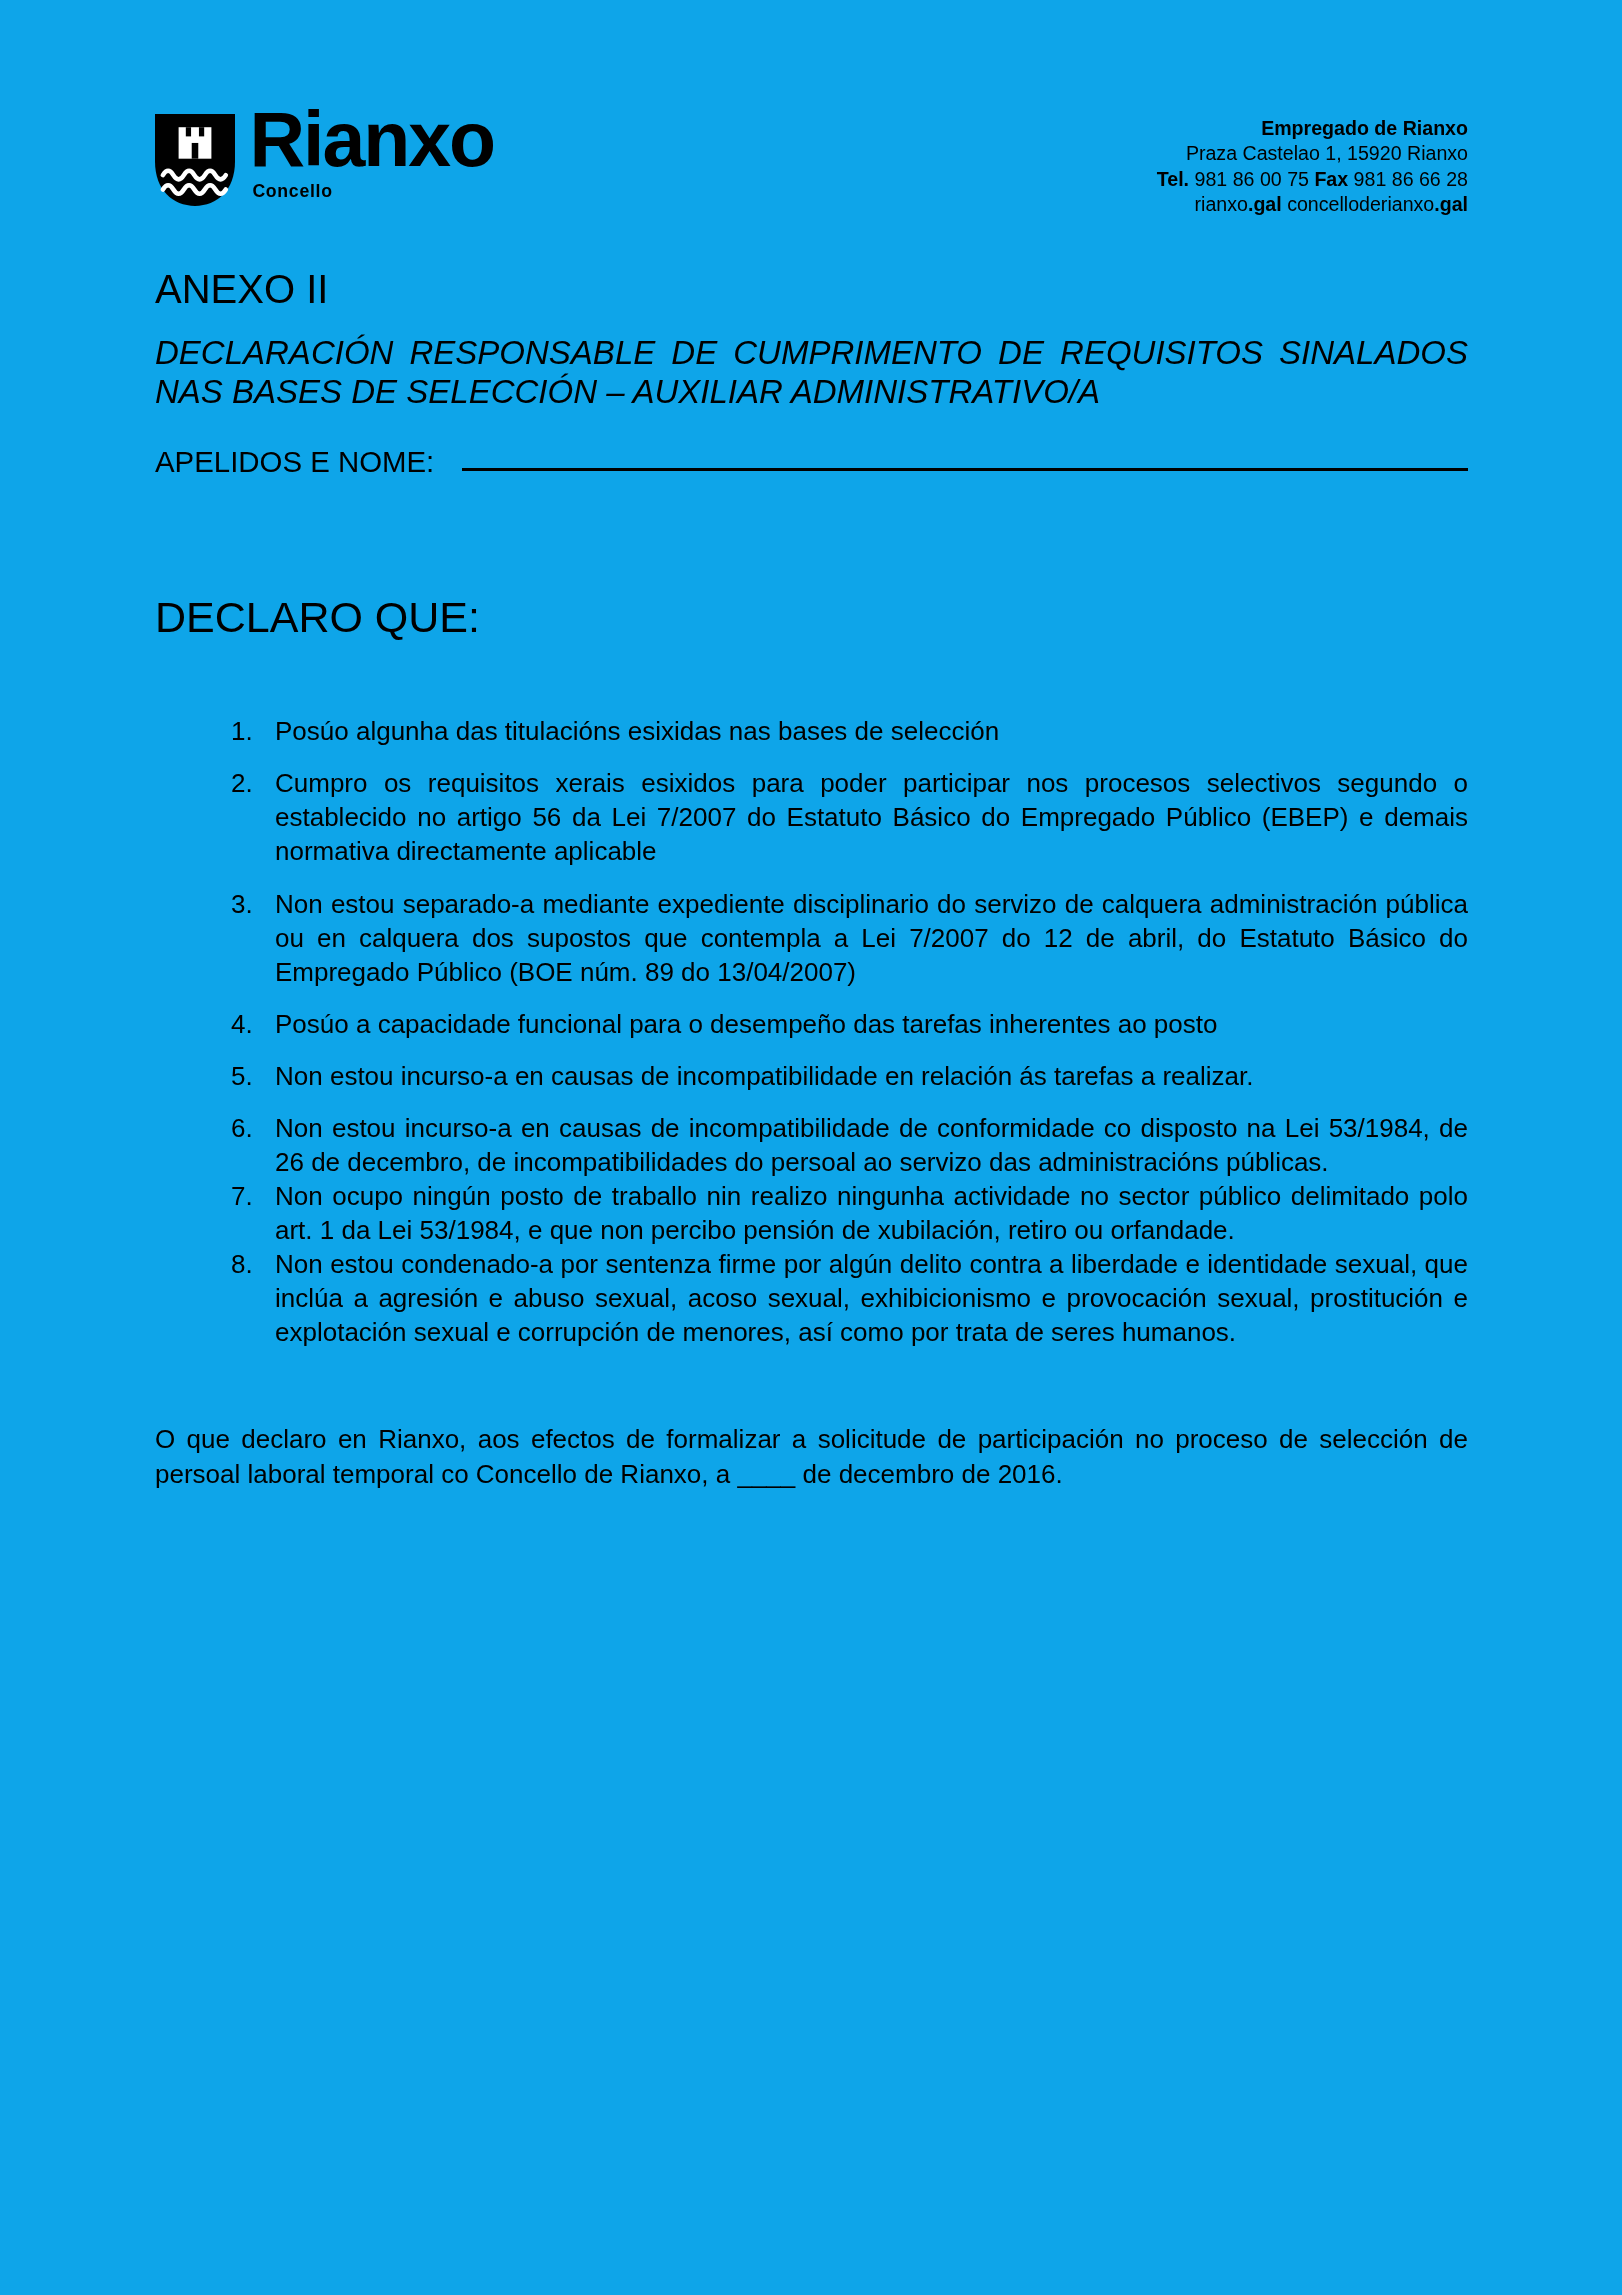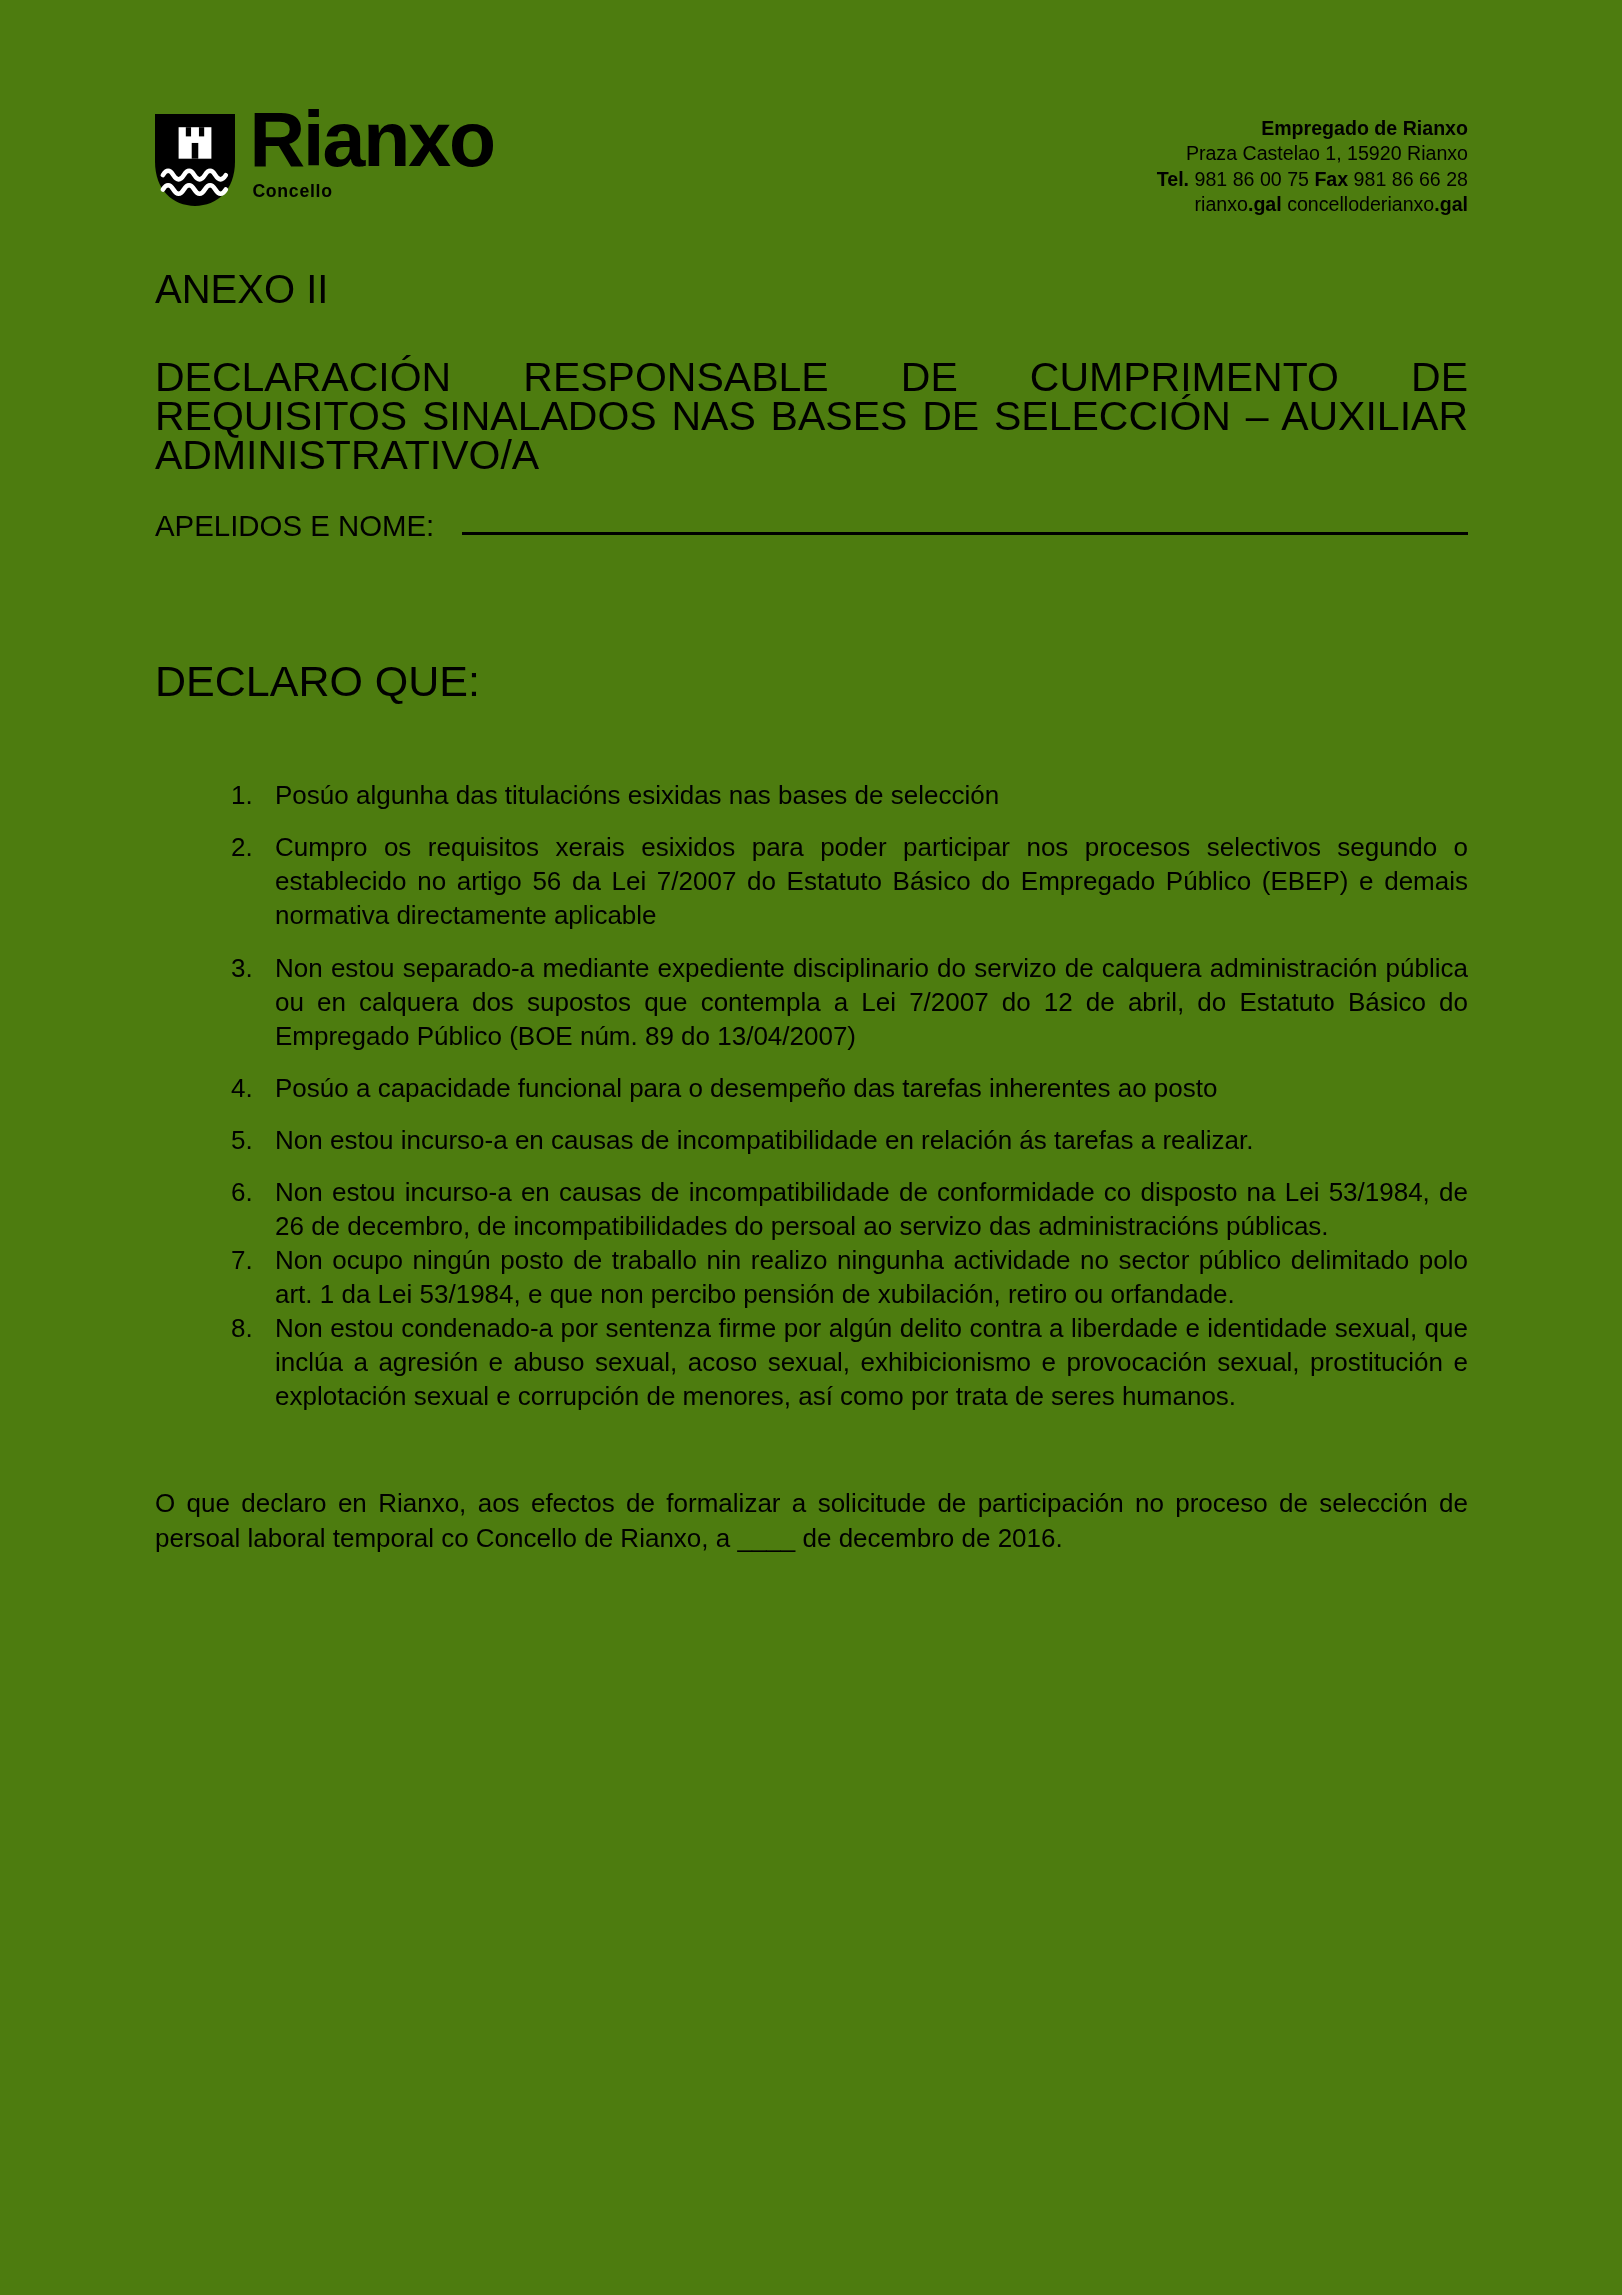--- a/index.html
+++ b/index.html
@@ -1,37 +1,37 @@
 <!DOCTYPE html>
 <html style="font-size:10.5px"><head>
 <meta charset="utf-8">
 <style>
   * { margin:0; padding:0; box-sizing:border-box; }
   html,body { background:#888; }
   .page {
     position:relative;
     width:1622px; height:2295px;
     margin:0 auto;
-    background:#4d7c0f;
+    background:#0ea5e9;
     color:#000;
     font-family:"Liberation Sans", sans-serif;
     padding:111px 154px 0 155px;
   }
   
   .hdr { display:flex; justify-content:space-between; align-items:flex-start; height:105px; }
   .logo { display:flex; align-items:flex-start; }
   .shield { width:80px; height:92px; margin-top:3.3px; flex:0 0 auto; }
   .logo-text { margin-left:14.4px; }
   .logo-name { font-size:77px; font-weight:bold; line-height:1; letter-spacing:-2px; margin-top:-10.5px; }
   .logo-sub  { font-size:17.7px; font-weight:bold; letter-spacing:0.7px; margin-top:3.9px; margin-left:3px; }
   .contact { text-align:right; font-size:19.6px; line-height:25.5px; margin-top:4.6px; }
   .b { font-weight:bold; }
   
   .annex { font-size:40px; line-height:39px; margin-top:54px; }
-  .doc-title { font-size:41px; line-height:39px; margin-top:49px; text-align:justify; }
+  .doc-title { font-size:33px; line-height:39px; margin-top:24px; text-align:justify;font-style:italic; }
   .name-row { display:flex; align-items:baseline; font-size:29.4px; line-height:39px; margin-top:31px; white-space:nowrap; }
   .fill-line { flex:1 1 auto; margin-left:27.5px; border-bottom:3.9px solid #000; height:26px; align-self:flex-start; margin-top:2.6px; }
   .declare { font-size:43px; font-weight:normal; line-height:50px; margin-top:111px; }
   ol.decl { list-style:none; counter-reset:itm; margin-top:72px; padding-left:96px; font-size:26px; line-height:34px; }
   ol.decl li { position:relative; text-align:justify; counter-increment:itm; margin-bottom:18.3px;margin-left:24px; }
   ol.decl li:nth-child(n+6) { margin-bottom:0; }
   ol.decl li::before { content:counter(itm) "."; position:absolute; left:-44px; }
   .closing { font-size:26px; line-height:35px; margin-top:73px; text-align:justify; }
 </style>
 </head>

